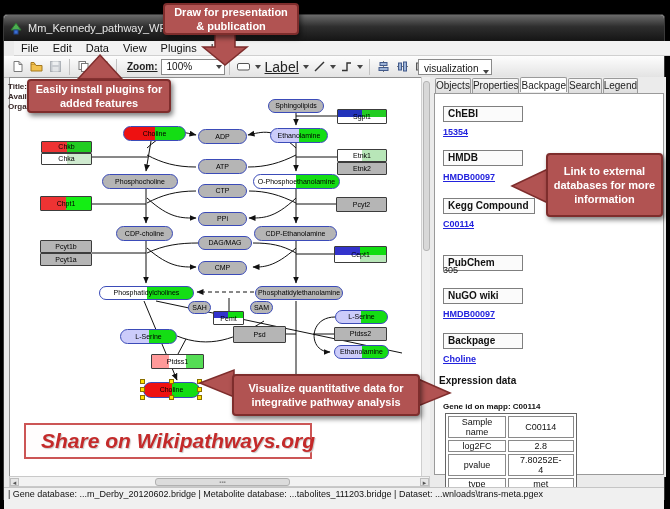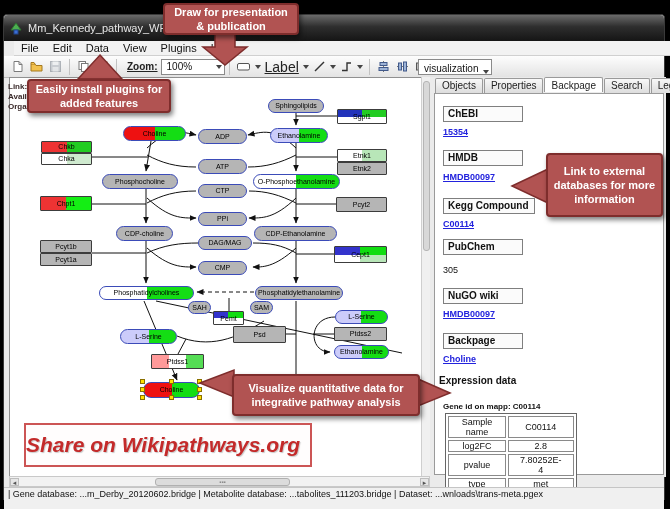--- a/index.html
+++ b/index.html
@@ -27,36 +27,36 @@
   .nodes-layer{position:absolute;left:0;top:0;width:670px;height:509px;z-index:3;pointer-events:none;}
   .pnode{position:absolute;font-size:7px;color:#000;text-align:center;overflow:hidden;white-space:nowrap;pointer-events:auto;}
   .pnode.met{border:1px solid #3b4bb8;border-radius:8px;}
   .pnode.gene{border:1px solid #3c3c3c;border-radius:1px;}
   .pnode .row{width:100%;height:50%;}
   .pnode .lbl{position:absolute;left:0;top:0;width:100%;height:100%;display:flex;align-items:center;justify-content:center;}
   .handle{position:absolute;width:5px;height:5px;background:#ffe000;border:1px solid #8a7000;z-index:4;}
   .info-lines{position:absolute;left:4px;top:67px;width:30px;z-index:3;font-size:8px;font-weight:bold;color:#3a2a2a;line-height:10px;white-space:nowrap;overflow:hidden;}
   .sidebar{position:absolute;left:426px;top:62px;width:236px;height:400px;z-index:5;background:#ebebeb;}
   .tabs{position:absolute;left:5px;top:1px;height:15px;display:flex;font-size:10px;}
-  .tab{padding:1px 6px;border:1px solid #9a9a9a;border-bottom:none;background:linear-gradient(#f8f8f8,#ddd);margin-right:1px;border-radius:2px 2px 0 0;color:#222;}
+  .tab{padding:1px 0;border:1px solid #9a9a9a;border-bottom:none;background:linear-gradient(#f8f8f8,#ddd);margin-right:1px;border-radius:2px 2px 0 0;color:#222;}
   .tab.active{background:#fff;position:relative;top:-1px;padding-top:2px;}
   .panel{position:absolute;left:4px;top:16px;width:230px;height:382px;background:#fff;border:1px solid #9a9a9a;}
   .secbox{position:absolute;left:8px;width:80px;height:16px;border:1px solid #7f7f7f;background:#fbfbfb;font-size:10px;font-weight:bold;color:#111;padding:1px 4px;}
   .seclink{position:absolute;left:8px;font-size:9px;font-weight:bold;color:#2222dd;text-decoration:underline;}
   .plainval{position:absolute;left:8px;font-size:9px;color:#111;}
   .exp-head{position:absolute;left:4px;font-size:10px;font-weight:bold;color:#111;}
   .geneid{position:absolute;left:8px;font-size:8px;font-weight:bold;color:#111;}
   .exptable{position:absolute;left:10px;border:1px solid #666;border-collapse:separate;border-spacing:2px;background:#fff;}
   .exptable td{border:1px solid #8a8a8a;font-size:9px;text-align:center;padding:0 11px;height:12px;color:#111;}
   .exptable td.c1{width:58px;}
   .exptable td.c2{width:50px;}
   .statusbar{position:absolute;left:0px;top:472px;width:660px;height:26px;background:#f0f0f0;border-top:1px solid #c5c5c5;font-size:9px;color:#111;padding:1px 4px;white-space:nowrap;overflow:hidden;z-index:5;}
   .callout{position:absolute;background:#b15352;border:2px solid #7e2d2c;border-radius:4px;color:#fff;font-weight:bold;font-size:11px;text-align:center;display:flex;align-items:center;justify-content:center;padding:2px 5px;box-shadow:2px 3px 5px rgba(0,0,0,.5);z-index:10;line-height:1.3;}
   .coarrow{position:absolute;z-index:9;overflow:visible;}
-  .share-box{position:absolute;left:24px;top:423px;width:288px;height:44px;border:2px solid #cc5555;background:#fffdfd;display:flex;align-items:center;z-index:10;}
+  .share-box{position:absolute;left:24px;top:423px;width:288px;height:36px;border:2px solid #cc5555;background:#fffdfd;display:flex;align-items:center;justify-content:center;z-index:10;padding-left:20px;}
   .share-text{color:#c42a2a;font-style:italic;font-weight:bold;font-size:21px;text-shadow:1px 1px 1px #c9c9c9;white-space:nowrap;}
   .icon-svg{display:block;}
 </style>
 </head>
 <body>
 
 <div class="screen">
 
   <div class="window">
 
@@ -186,21 +186,21 @@
         </span>
       <span class="combo" style="position:absolute;left:414px;width:74px;align-items:flex-end;">
           <span>visualization</span>
           <i class="caret"></i>
         </span>
     </div>
 
     <div class="main-canvas"></div>
 
     <div class="info-lines">
-      <div>Link:</div>
+      <div>Title:</div>
       <div>Availab</div>
       <div>Organis</div>
     </div>
 
     <svg class="edges">
       <defs>
         <marker id="arr" markerWidth="8" markerHeight="8" refX="6.5" refY="3" orient="auto">
           <path d="M0,0 L7,3 L0,6 Z" fill="#111"></path>
         </marker>
       </defs>
@@ -319,21 +319,21 @@
         <span class="tab">Search</span>
         <span class="tab">Legend</span>
       </div>
       <div class="panel">
         <div class="secbox" style="top:12px;">ChEBI</div>
         <a class="seclink" style="top:33px;">15354</a>
         <div class="secbox" style="top:56px;">HMDB</div>
         <a class="seclink" style="top:78px;">HMDB00097</a>
         <div class="secbox" style="top:104px;width:92px;">Kegg Compound</div>
         <a class="seclink" style="top:125px;">C00114</a>
-        <div class="secbox" style="top:145px;">PubChem</div>
+        <div class="secbox" style="top:161px;">PubChem</div>
         <span class="plainval" style="top:171px;">305</span>
         <div class="secbox" style="top:194px;">NuGO wiki</div>
         <a class="seclink" style="top:215px;">HMDB00097</a>
         <div class="secbox" style="top:239px;">Backpage</div>
         <a class="seclink" style="top:260px;">Choline</a>
         <div class="exp-head" style="top:281px;">Expression data</div>
         <div class="geneid" style="top:308px;">Gene id on mapp: C00114</div>
         <table class="exptable" style="top:319px;">
           <tbody>
               <tr>

